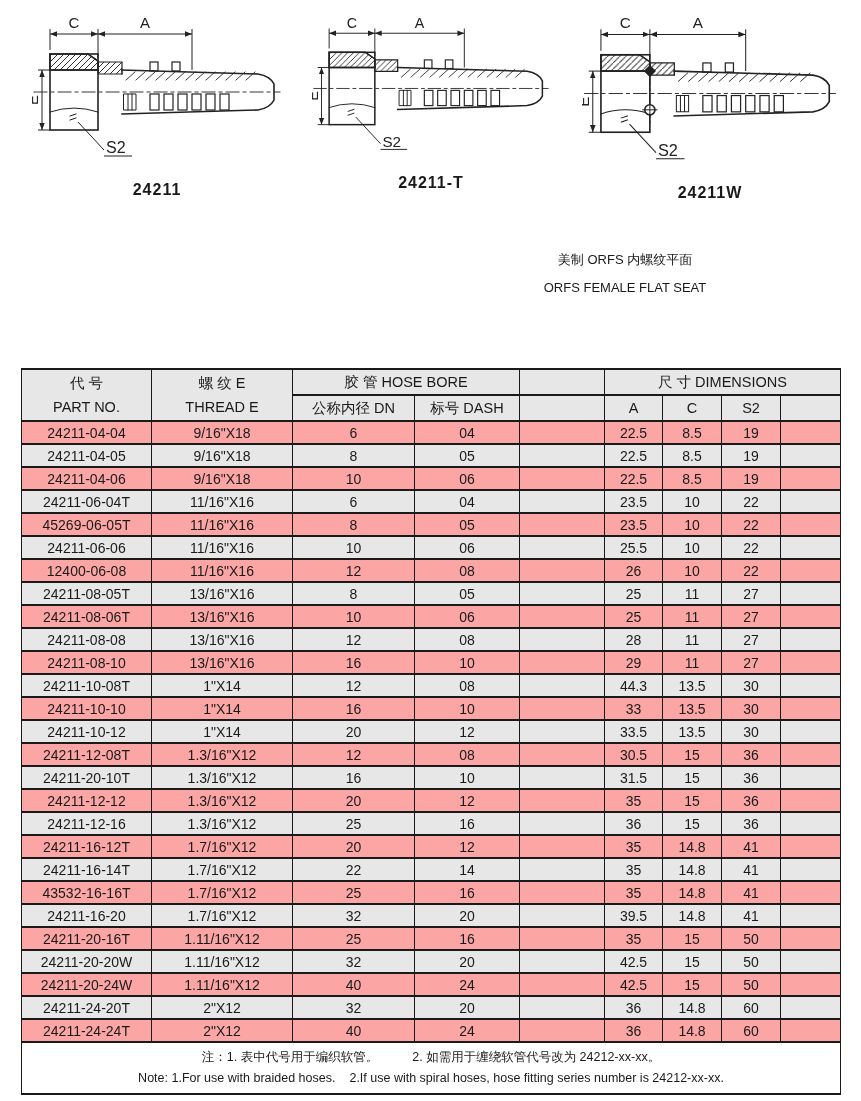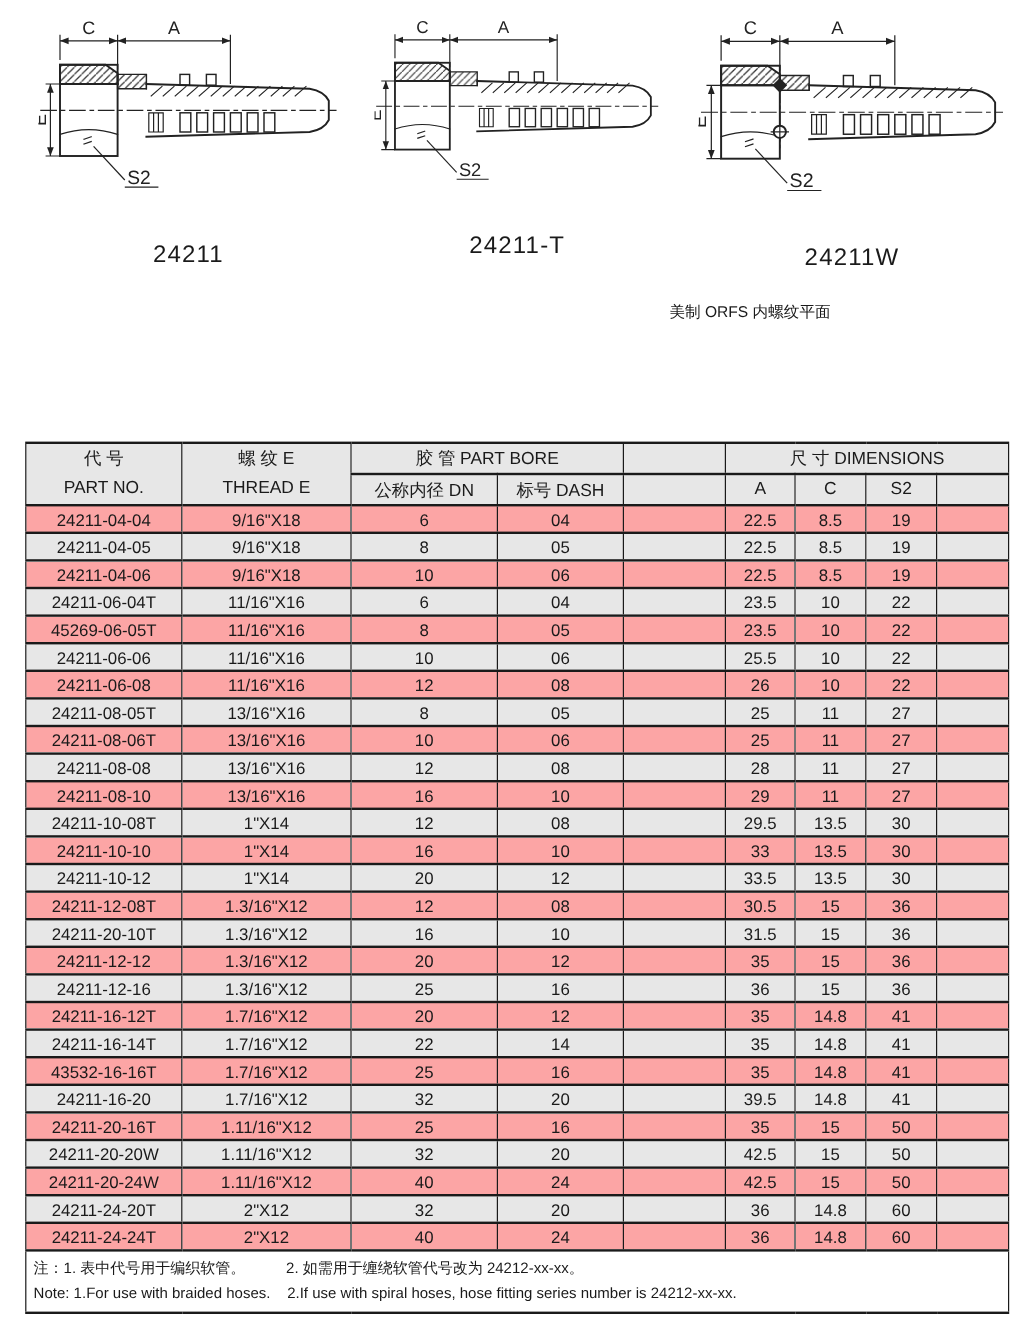--- a/index.html
+++ b/index.html
@@ -13,21 +13,21 @@
   .page{position:relative; width:861px; height:1101px;}
 
   
   .figures-row{position:absolute; top:14px; left:22px; width:828px; display:flex; justify-content:space-between;}
   .fitting-figure{display:flex; flex-direction:column; align-items:center;}
   .fitting-figure.f1{width:270px;}
   .fitting-figure.f2{width:240px;}
   .fitting-figure.f3{width:280px;}
   .fitting-figure svg{display:block;}
   .fitting-figure figcaption{
-    margin-top:32px; font-size:20px; font-weight:400; letter-spacing:1px; color:var(--text);
+    margin-top:12px; font-size:16px; font-weight:700; letter-spacing:1px; color:var(--text);
   }
 
   
   .description{
     position:absolute; top:246px; left:408px; width:434px;
     text-align:center; font-size:13px; line-height:28px; color:var(--text);
   }
 
   
   table.spec{
@@ -38,21 +38,21 @@
   table.spec th, table.spec td{
     border:2px solid var(--border);
     border-left-width:1px; border-right-width:1px;
     text-align:center; vertical-align:middle; overflow:hidden; white-space:nowrap;
   }
   table.spec thead th{background:var(--row-alt); font-weight:400; height:26px; font-size:14.5px;}
   table.spec thead .two-line{line-height:24px;}
   table.spec tbody tr{height:23px; background:#fca5a5;}
   table.spec tbody tr:nth-child(even){background:var(--row-alt);}
   table.spec tfoot td{
-    text-align:left; background:#ffffff; height:50px;
+    text-align:center; background:#ffffff; height:50px;
     padding:4px 6px; font-size:12.5px; line-height:21px; white-space:normal;
   }
   .note-gap{display:inline-block; width:34px;}
 </style>
 </head>
 <body>
 
 <svg width="0" height="0" style="position:absolute" aria-hidden="true">
   <defs>
     <pattern id="hatch" width="6" height="6" patternUnits="userSpaceOnUse">
@@ -274,20 +274,21 @@
     <text text-anchor="middle" transform="translate(6,86) rotate(-90)">E</text>
     <text x="74" y="139" font-size="16">S2</text>
   </g>
         </svg>
       <figcaption>24211W</figcaption>
     </figure>
   </div>
 
   <div class="description">
     <div>美制 ORFS 内螺纹平面</div>
+    <div>ORFS FEMALE FLAT SEAT</div>
   </div>
 
   <table class="spec">
     <colgroup>
       <col style="width:130px">
         <col style="width:141px">
         <col style="width:122px">
       <col style="width:105px">
         <col style="width:85px">
         <col style="width:58px">
@@ -298,21 +299,21 @@
     <thead>
       <tr>
         <th rowspan="2" class="two-line">
           <div>代 号</div>
           <div>PART NO.</div>
         </th>
         <th rowspan="2" class="two-line">
           <div>螺 纹 E</div>
           <div>THREAD  E</div>
         </th>
-        <th colspan="2">胶 管 PART BORE</th>
+        <th colspan="2">胶 管 HOSE BORE</th>
         <th></th>
         <th colspan="4">尺 寸 DIMENSIONS</th>
       </tr>
       <tr>
         <th>公称内径 DN</th>
         <th>标号 DASH</th>
         <th></th>
         <th>A</th>
         <th>C</th>
         <th>S2</th>
@@ -380,21 +381,21 @@
           <td>11/16"X16</td>
           <td>10</td>
           <td>06</td>
           <td></td>
           <td>25.5</td>
           <td>10</td>
           <td>22</td>
           <td></td>
         </tr>
         <tr>
-          <td>24211-06-08</td>
+          <td>12400-06-08</td>
           <td>11/16"X16</td>
           <td>12</td>
           <td>08</td>
           <td></td>
           <td>26</td>
           <td>10</td>
           <td>22</td>
           <td></td>
         </tr>
         <tr>
@@ -440,21 +441,21 @@
           <td>11</td>
           <td>27</td>
           <td></td>
         </tr>
         <tr>
           <td>24211-10-08T</td>
           <td>1"X14</td>
           <td>12</td>
           <td>08</td>
           <td></td>
-          <td>29.5</td>
+          <td>44.3</td>
           <td>13.5</td>
           <td>30</td>
           <td></td>
         </tr>
         <tr>
           <td>24211-10-10</td>
           <td>1"X14</td>
           <td>16</td>
           <td>10</td>
           <td></td>

